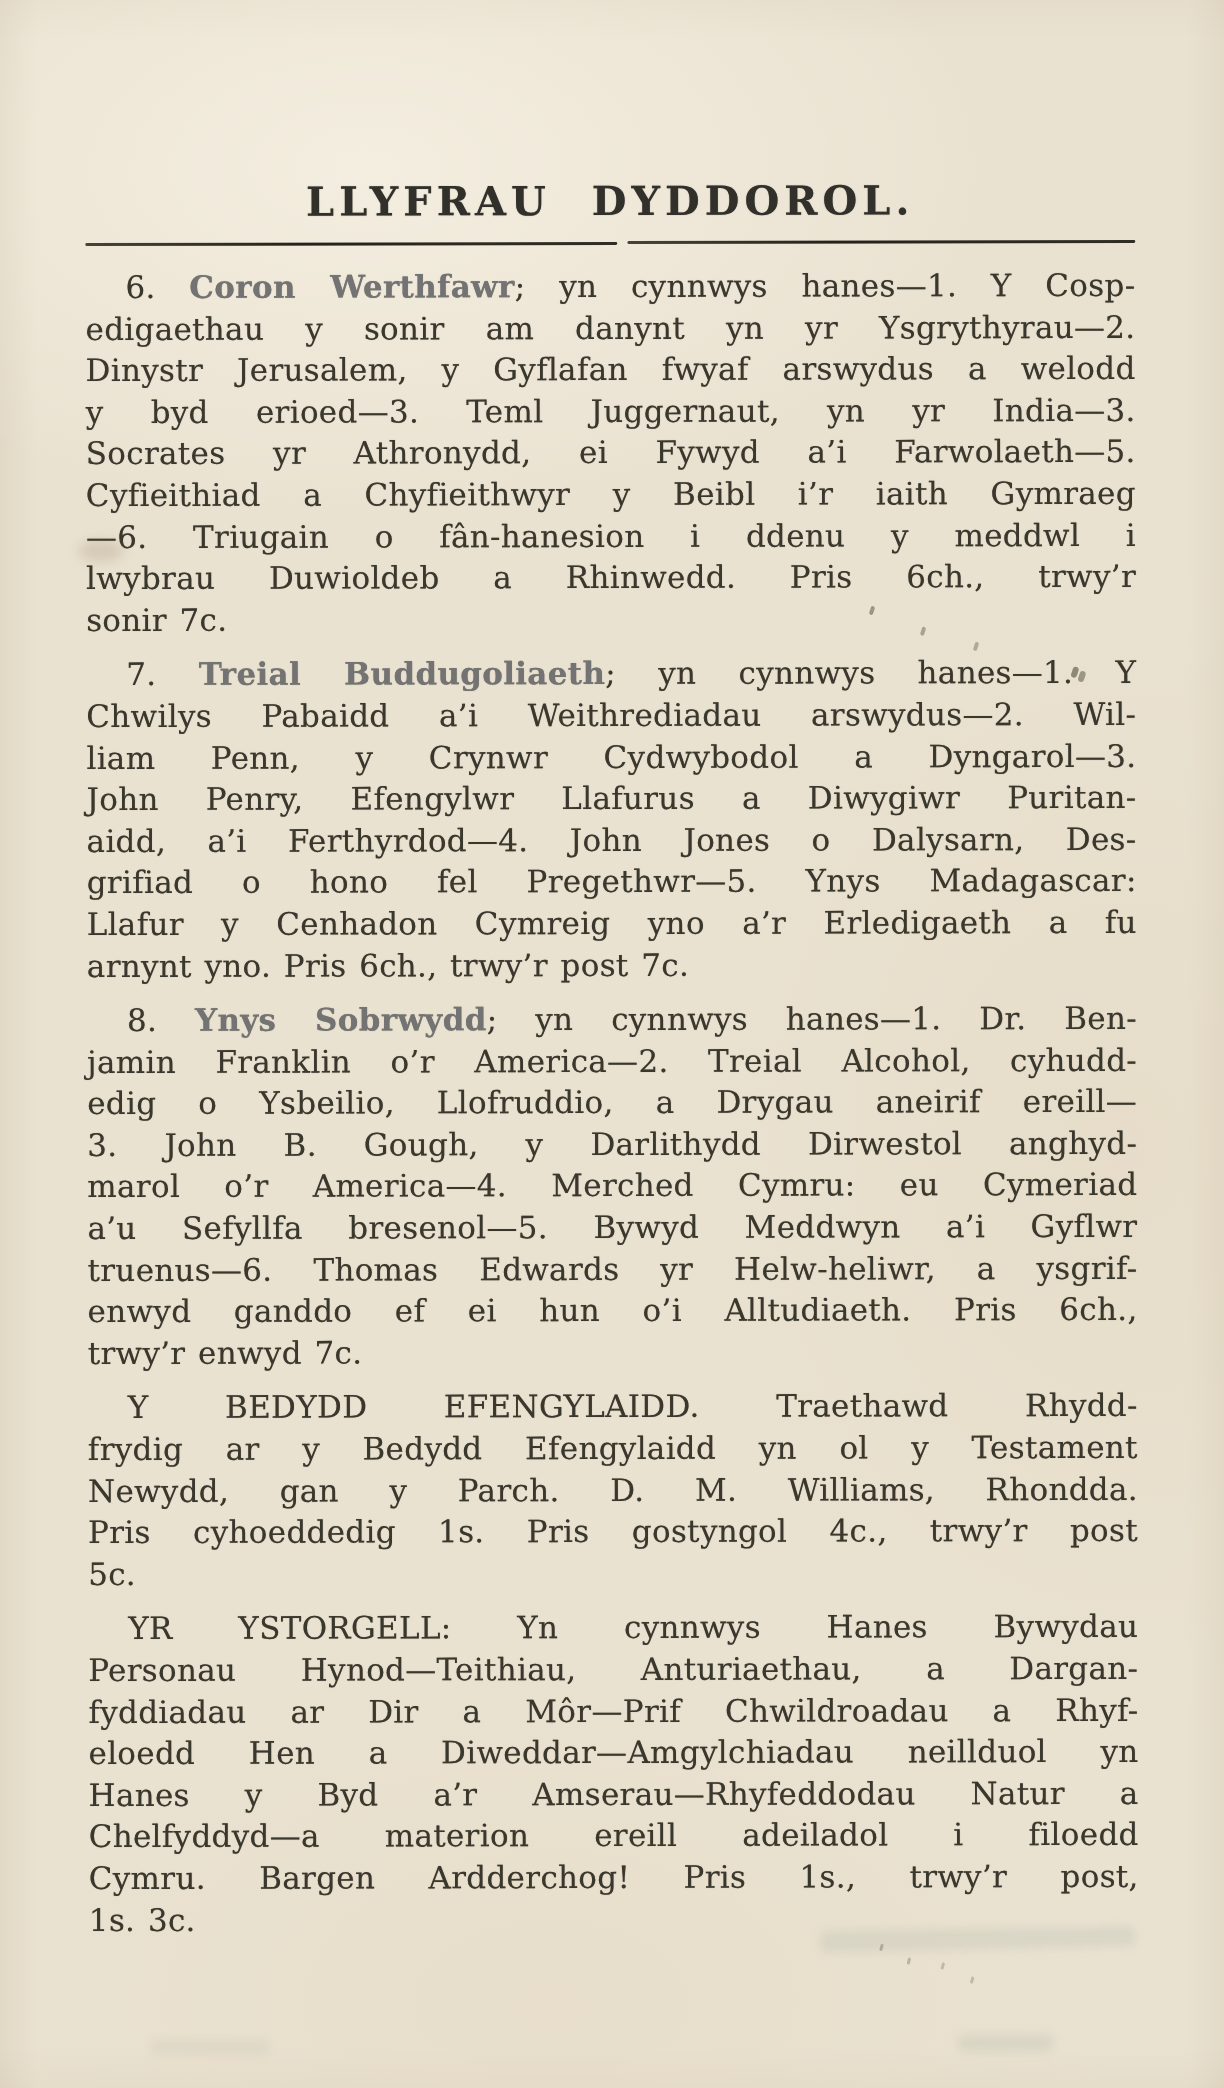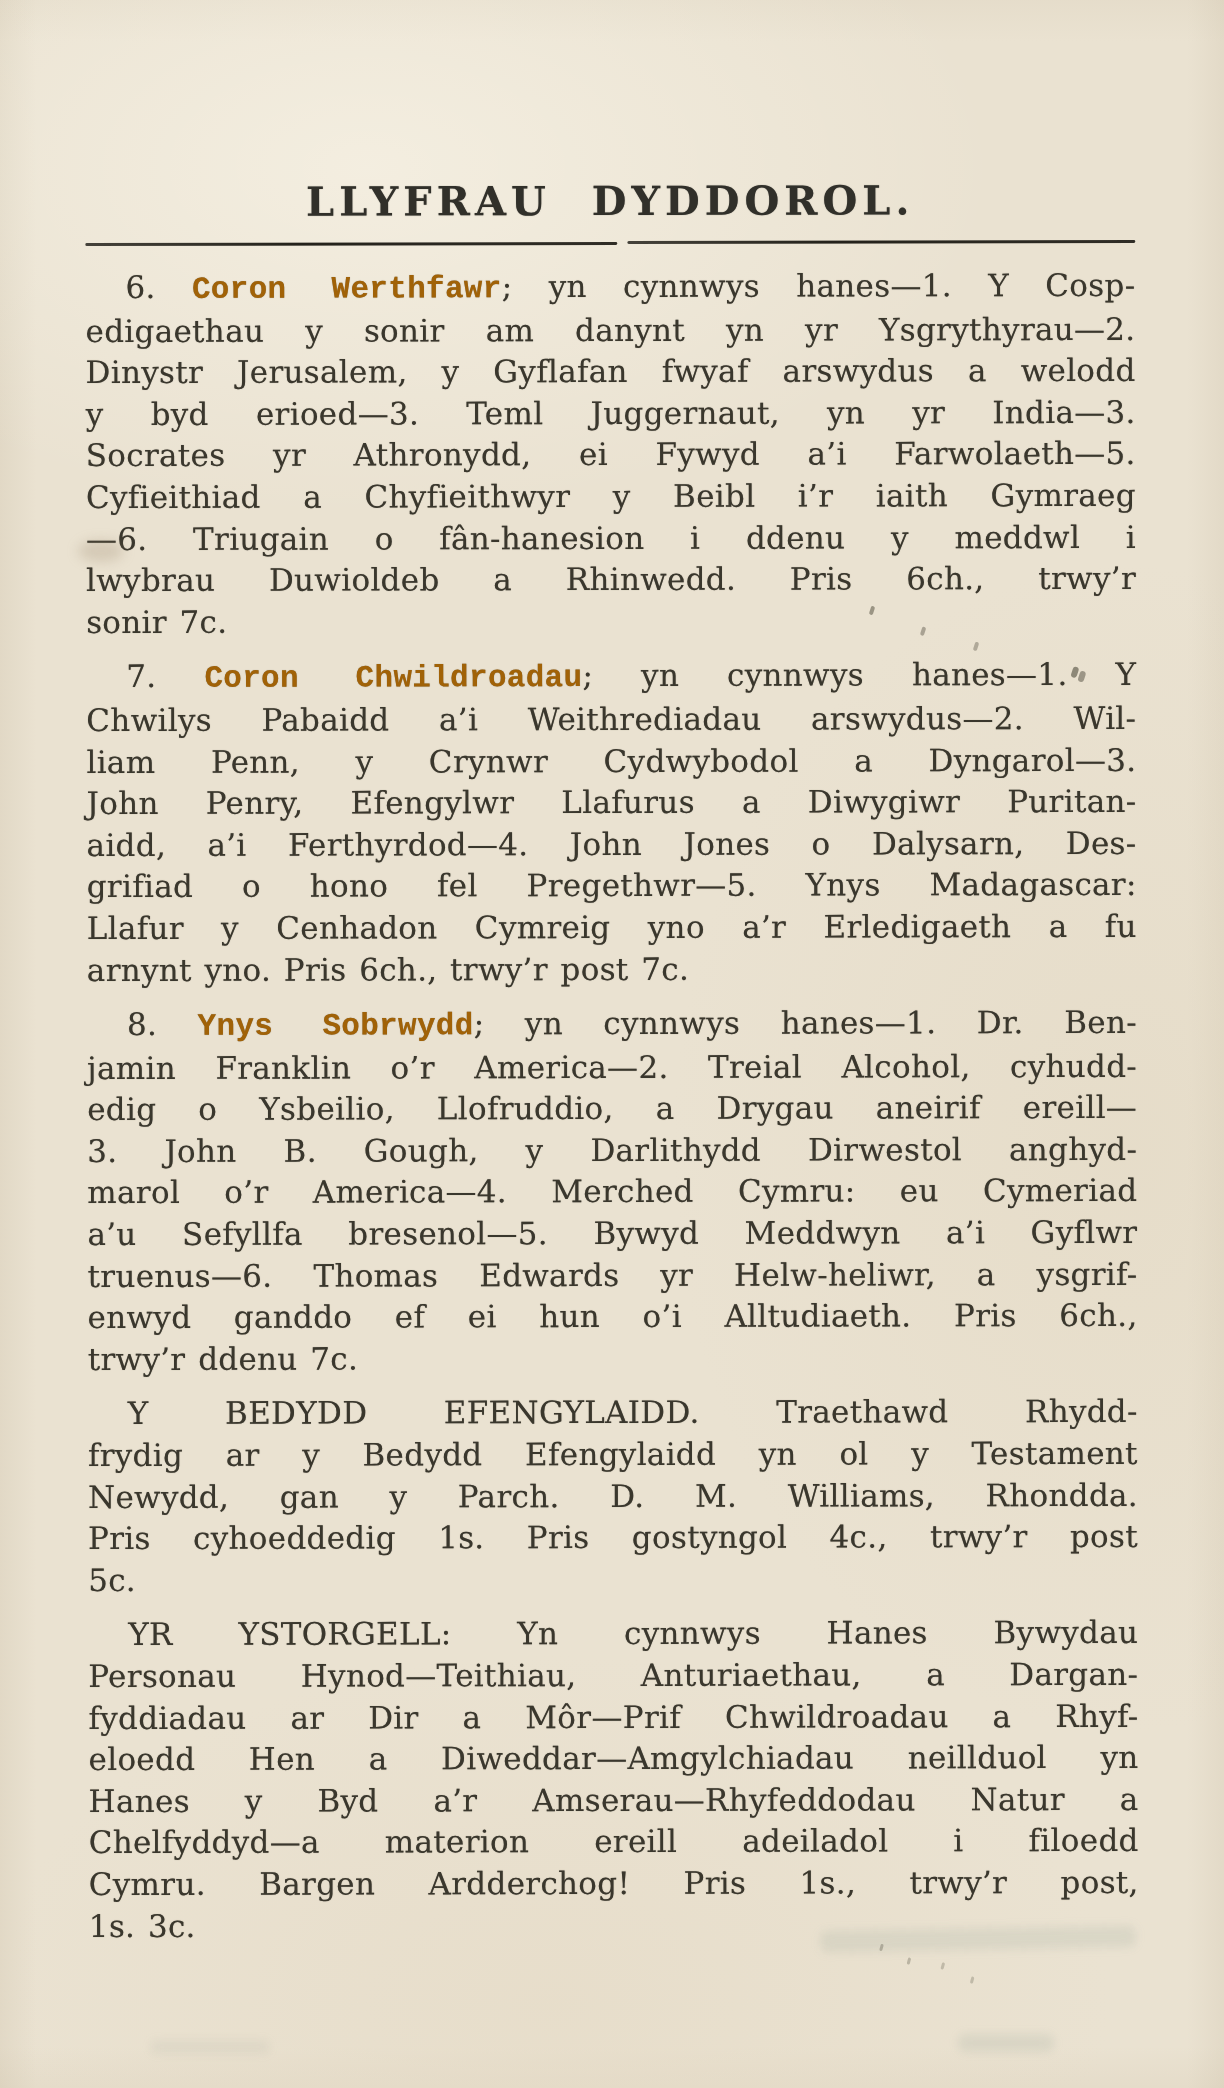--- a/index.html
+++ b/index.html
@@ -63,21 +63,21 @@
     text-shadow: 0 0 0.8px rgba(58,55,45,0.55);
   }
   .paragraph { margin: 0 0 13px 0; }
   .line {
     text-align: justify;
     text-align-last: justify;
     white-space: nowrap;
   }
   .line.last { text-align-last: left; }
   .line.indent { text-indent: 40px; }
-  .bold { font-weight: bold; color: #a16207; font-family: Liberation Mono, monospace; }
+  .bold { font-weight: bold; color: #737373; }
   
   .smudge {
     position: absolute;
     left: 78px; top: 540px;
     width: 46px; height: 22px;
     background: rgba(150,132,104,0.25);
     border-radius: 50%;
     filter: blur(6px);
   }
   .speckles {
@@ -128,39 +128,39 @@
         <div class="line"><span>edigaethau y sonir am danynt yn yr Ysgrythyrau—2.</span></div>
         <div class="line"><span>Dinystr Jerusalem, y Gyflafan fwyaf arswydus a welodd</span></div>
         <div class="line"><span>y byd erioed—3. Teml Juggernaut, yn yr India—3.</span></div>
         <div class="line"><span>Socrates yr Athronydd, ei Fywyd a’i Farwolaeth—5.</span></div>
         <div class="line"><span>Cyfieithiad a Chyfieithwyr y Beibl i’r iaith Gymraeg</span></div>
         <div class="line"><span>—6. Triugain o fân-hanesion i ddenu y meddwl i</span></div>
         <div class="line"><span>lwybrau Duwioldeb a Rhinwedd. Pris 6ch., trwy’r</span></div>
         <div class="line last"><span>sonir 7c.</span></div>
       </div>
       <div class="paragraph">
-        <div class="line indent"><span>7. </span><span class="bold">Coron Chwildroadau</span><span>; yn cynnwys hanes—1. Y</span></div>
+        <div class="line indent"><span>7. </span><span class="bold">Treial Buddugoliaeth</span><span>; yn cynnwys hanes—1. Y</span></div>
         <div class="line"><span>Chwilys Pabaidd a’i Weithrediadau arswydus—2. Wil-</span></div>
         <div class="line"><span>liam Penn, y Crynwr Cydwybodol a Dyngarol—3.</span></div>
         <div class="line"><span>John Penry, Efengylwr Llafurus a Diwygiwr Puritan-</span></div>
         <div class="line"><span>aidd, a’i Ferthyrdod—4. John Jones o Dalysarn, Des-</span></div>
         <div class="line"><span>grifiad o hono fel Pregethwr—5. Ynys Madagascar:</span></div>
         <div class="line"><span>Llafur y Cenhadon Cymreig yno a’r Erledigaeth a fu</span></div>
         <div class="line last"><span>arnynt yno. Pris 6ch., trwy’r post 7c.</span></div>
       </div>
       <div class="paragraph">
         <div class="line indent"><span>8. </span><span class="bold">Ynys Sobrwydd</span><span>; yn cynnwys hanes—1. Dr. Ben-</span></div>
         <div class="line"><span>jamin Franklin o’r America—2. Treial Alcohol, cyhudd-</span></div>
         <div class="line"><span>edig o Ysbeilio, Llofruddio, a Drygau aneirif ereill—</span></div>
         <div class="line"><span>3. John B. Gough, y Darlithydd Dirwestol anghyd-</span></div>
         <div class="line"><span>marol o’r America—4. Merched Cymru: eu Cymeriad</span></div>
         <div class="line"><span>a’u Sefyllfa bresenol—5. Bywyd Meddwyn a’i Gyflwr</span></div>
         <div class="line"><span>truenus—6. Thomas Edwards yr Helw-heliwr, a ysgrif-</span></div>
         <div class="line"><span>enwyd ganddo ef ei hun o’i Alltudiaeth. Pris 6ch.,</span></div>
-        <div class="line last"><span>trwy’r ddenu 7c.</span></div>
+        <div class="line last"><span>trwy’r enwyd 7c.</span></div>
       </div>
       <div class="paragraph">
         <div class="line indent"><span>Y BEDYDD EFENGYLAIDD. Traethawd Rhydd-</span></div>
         <div class="line"><span>frydig ar y Bedydd Efengylaidd yn ol y Testament</span></div>
         <div class="line"><span>Newydd, gan y Parch. D. M. Williams, Rhondda.</span></div>
         <div class="line"><span>Pris cyhoeddedig 1s. Pris gostyngol 4c., trwy’r post</span></div>
         <div class="line last"><span>5c.</span></div>
       </div>
       <div class="paragraph">
         <div class="line indent"><span>YR YSTORGELL: Yn cynnwys Hanes Bywydau</span></div>

